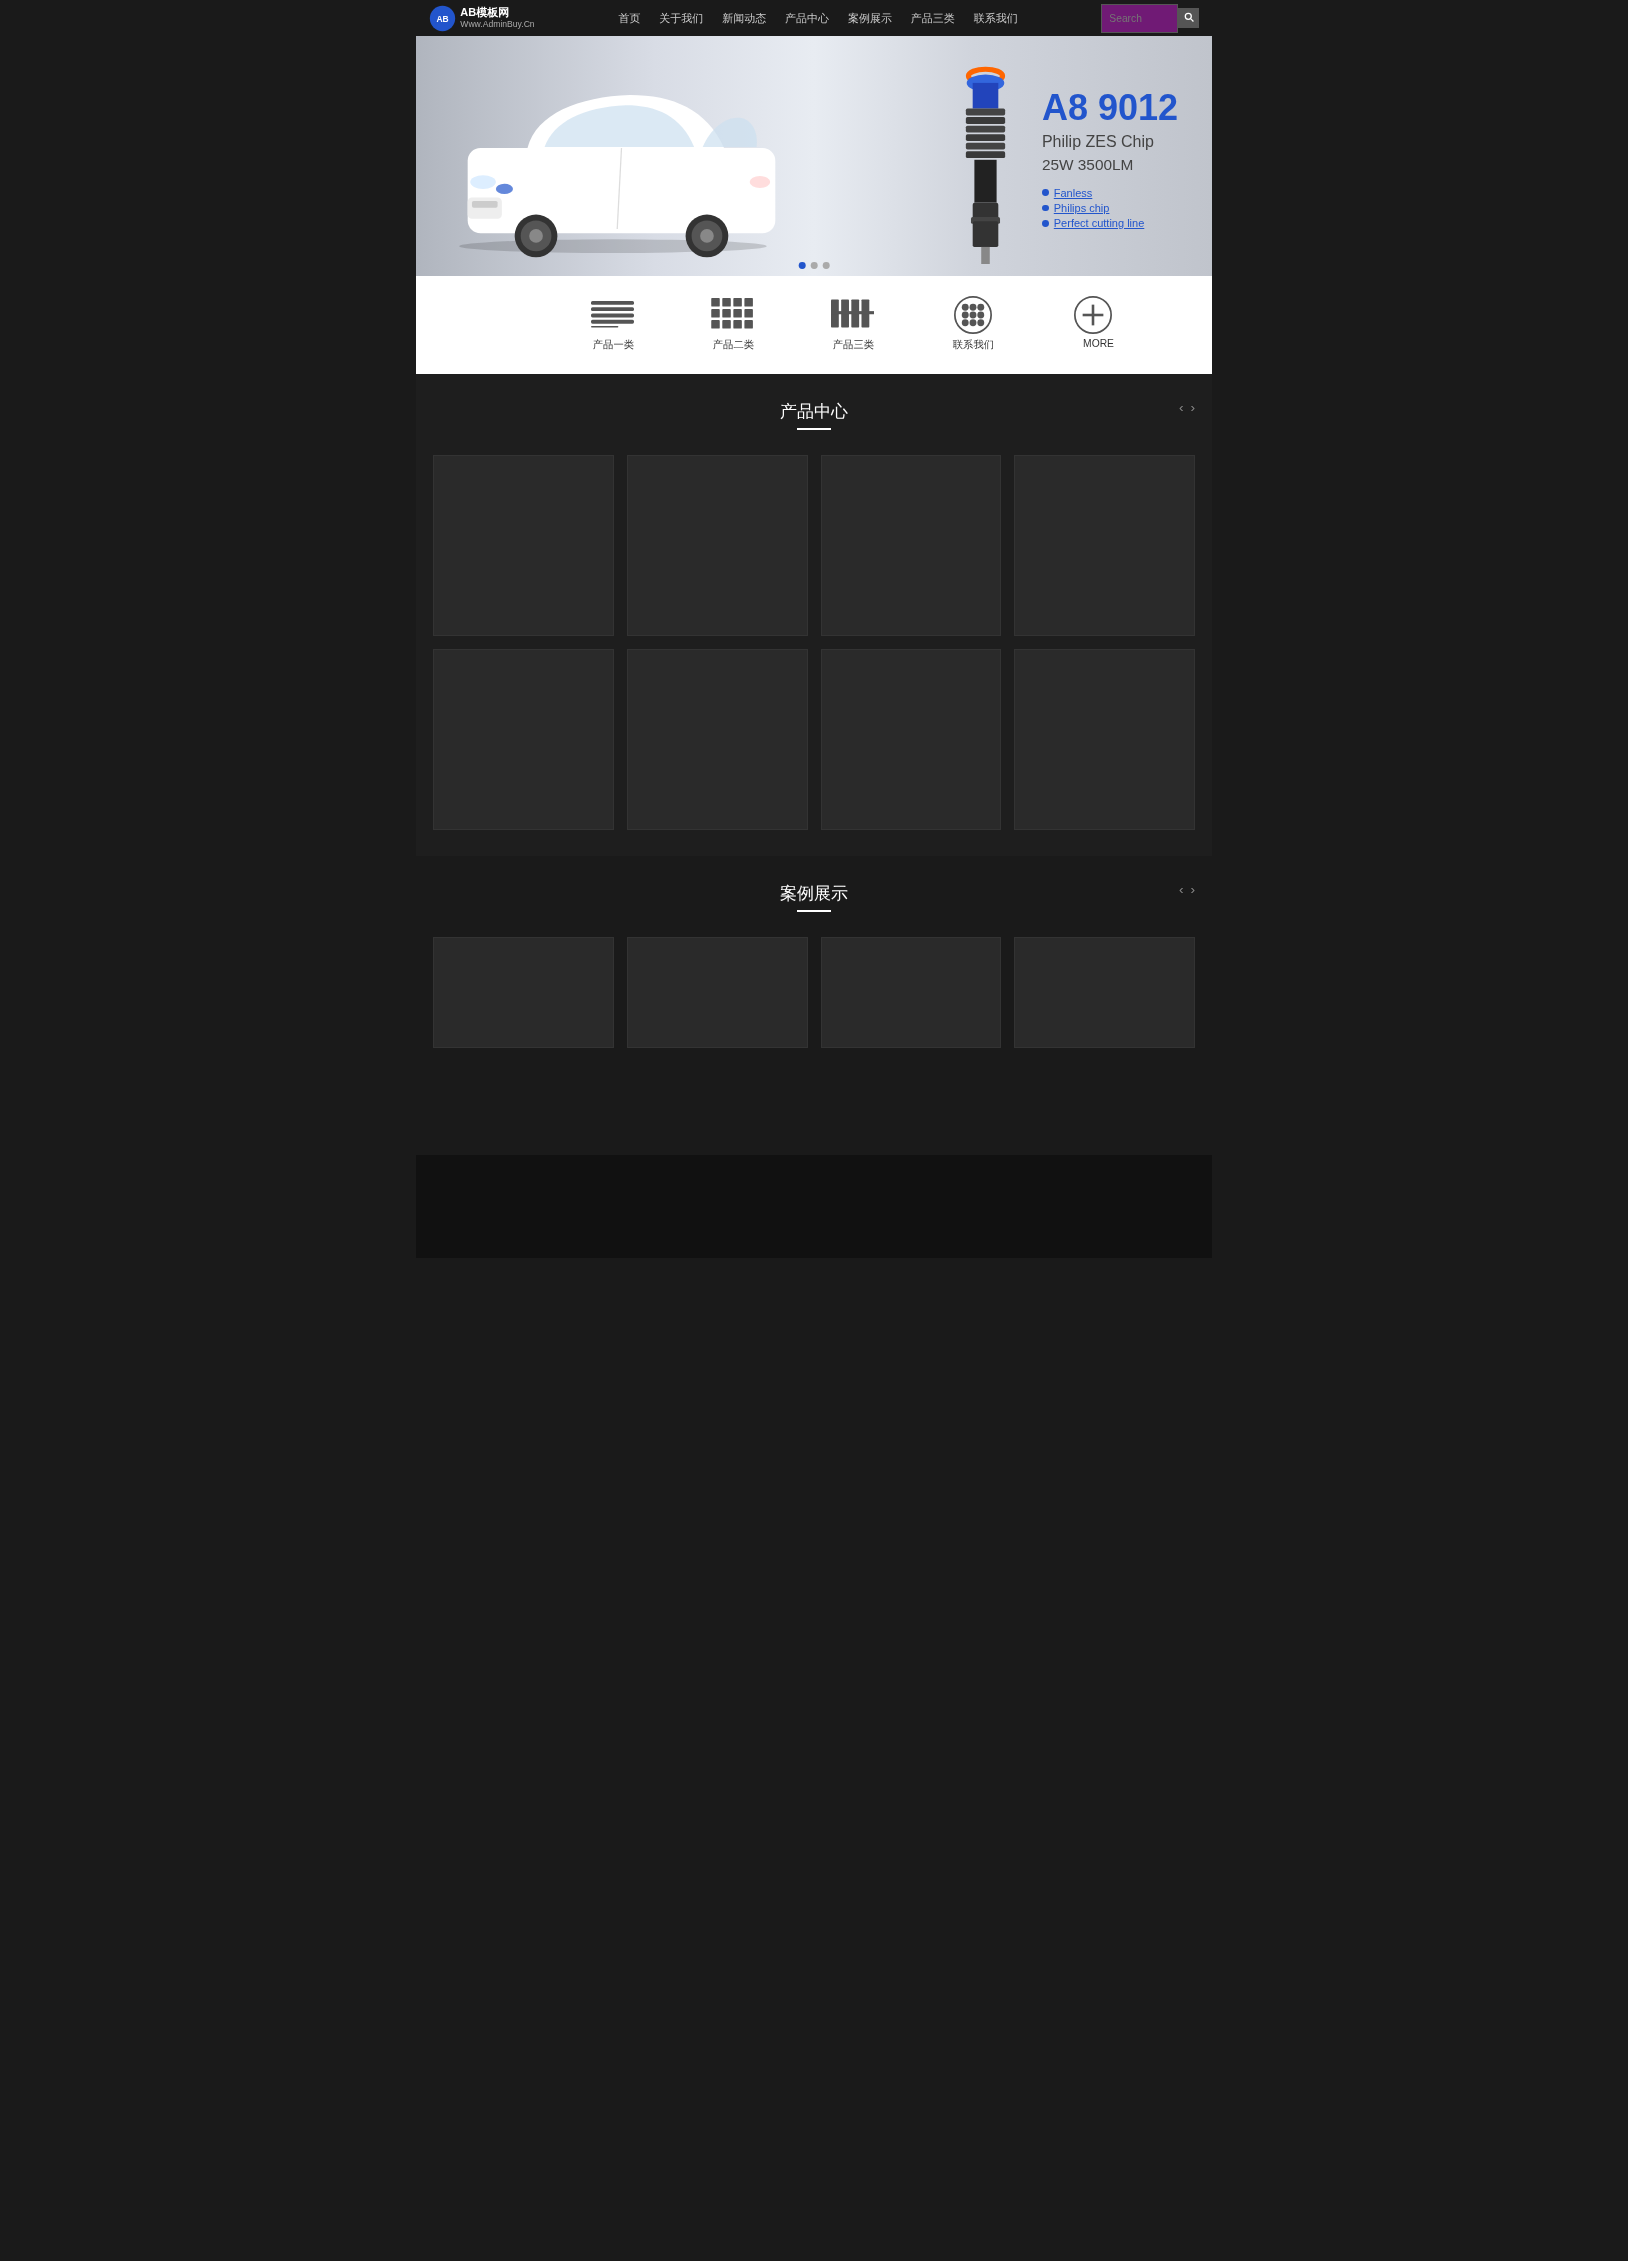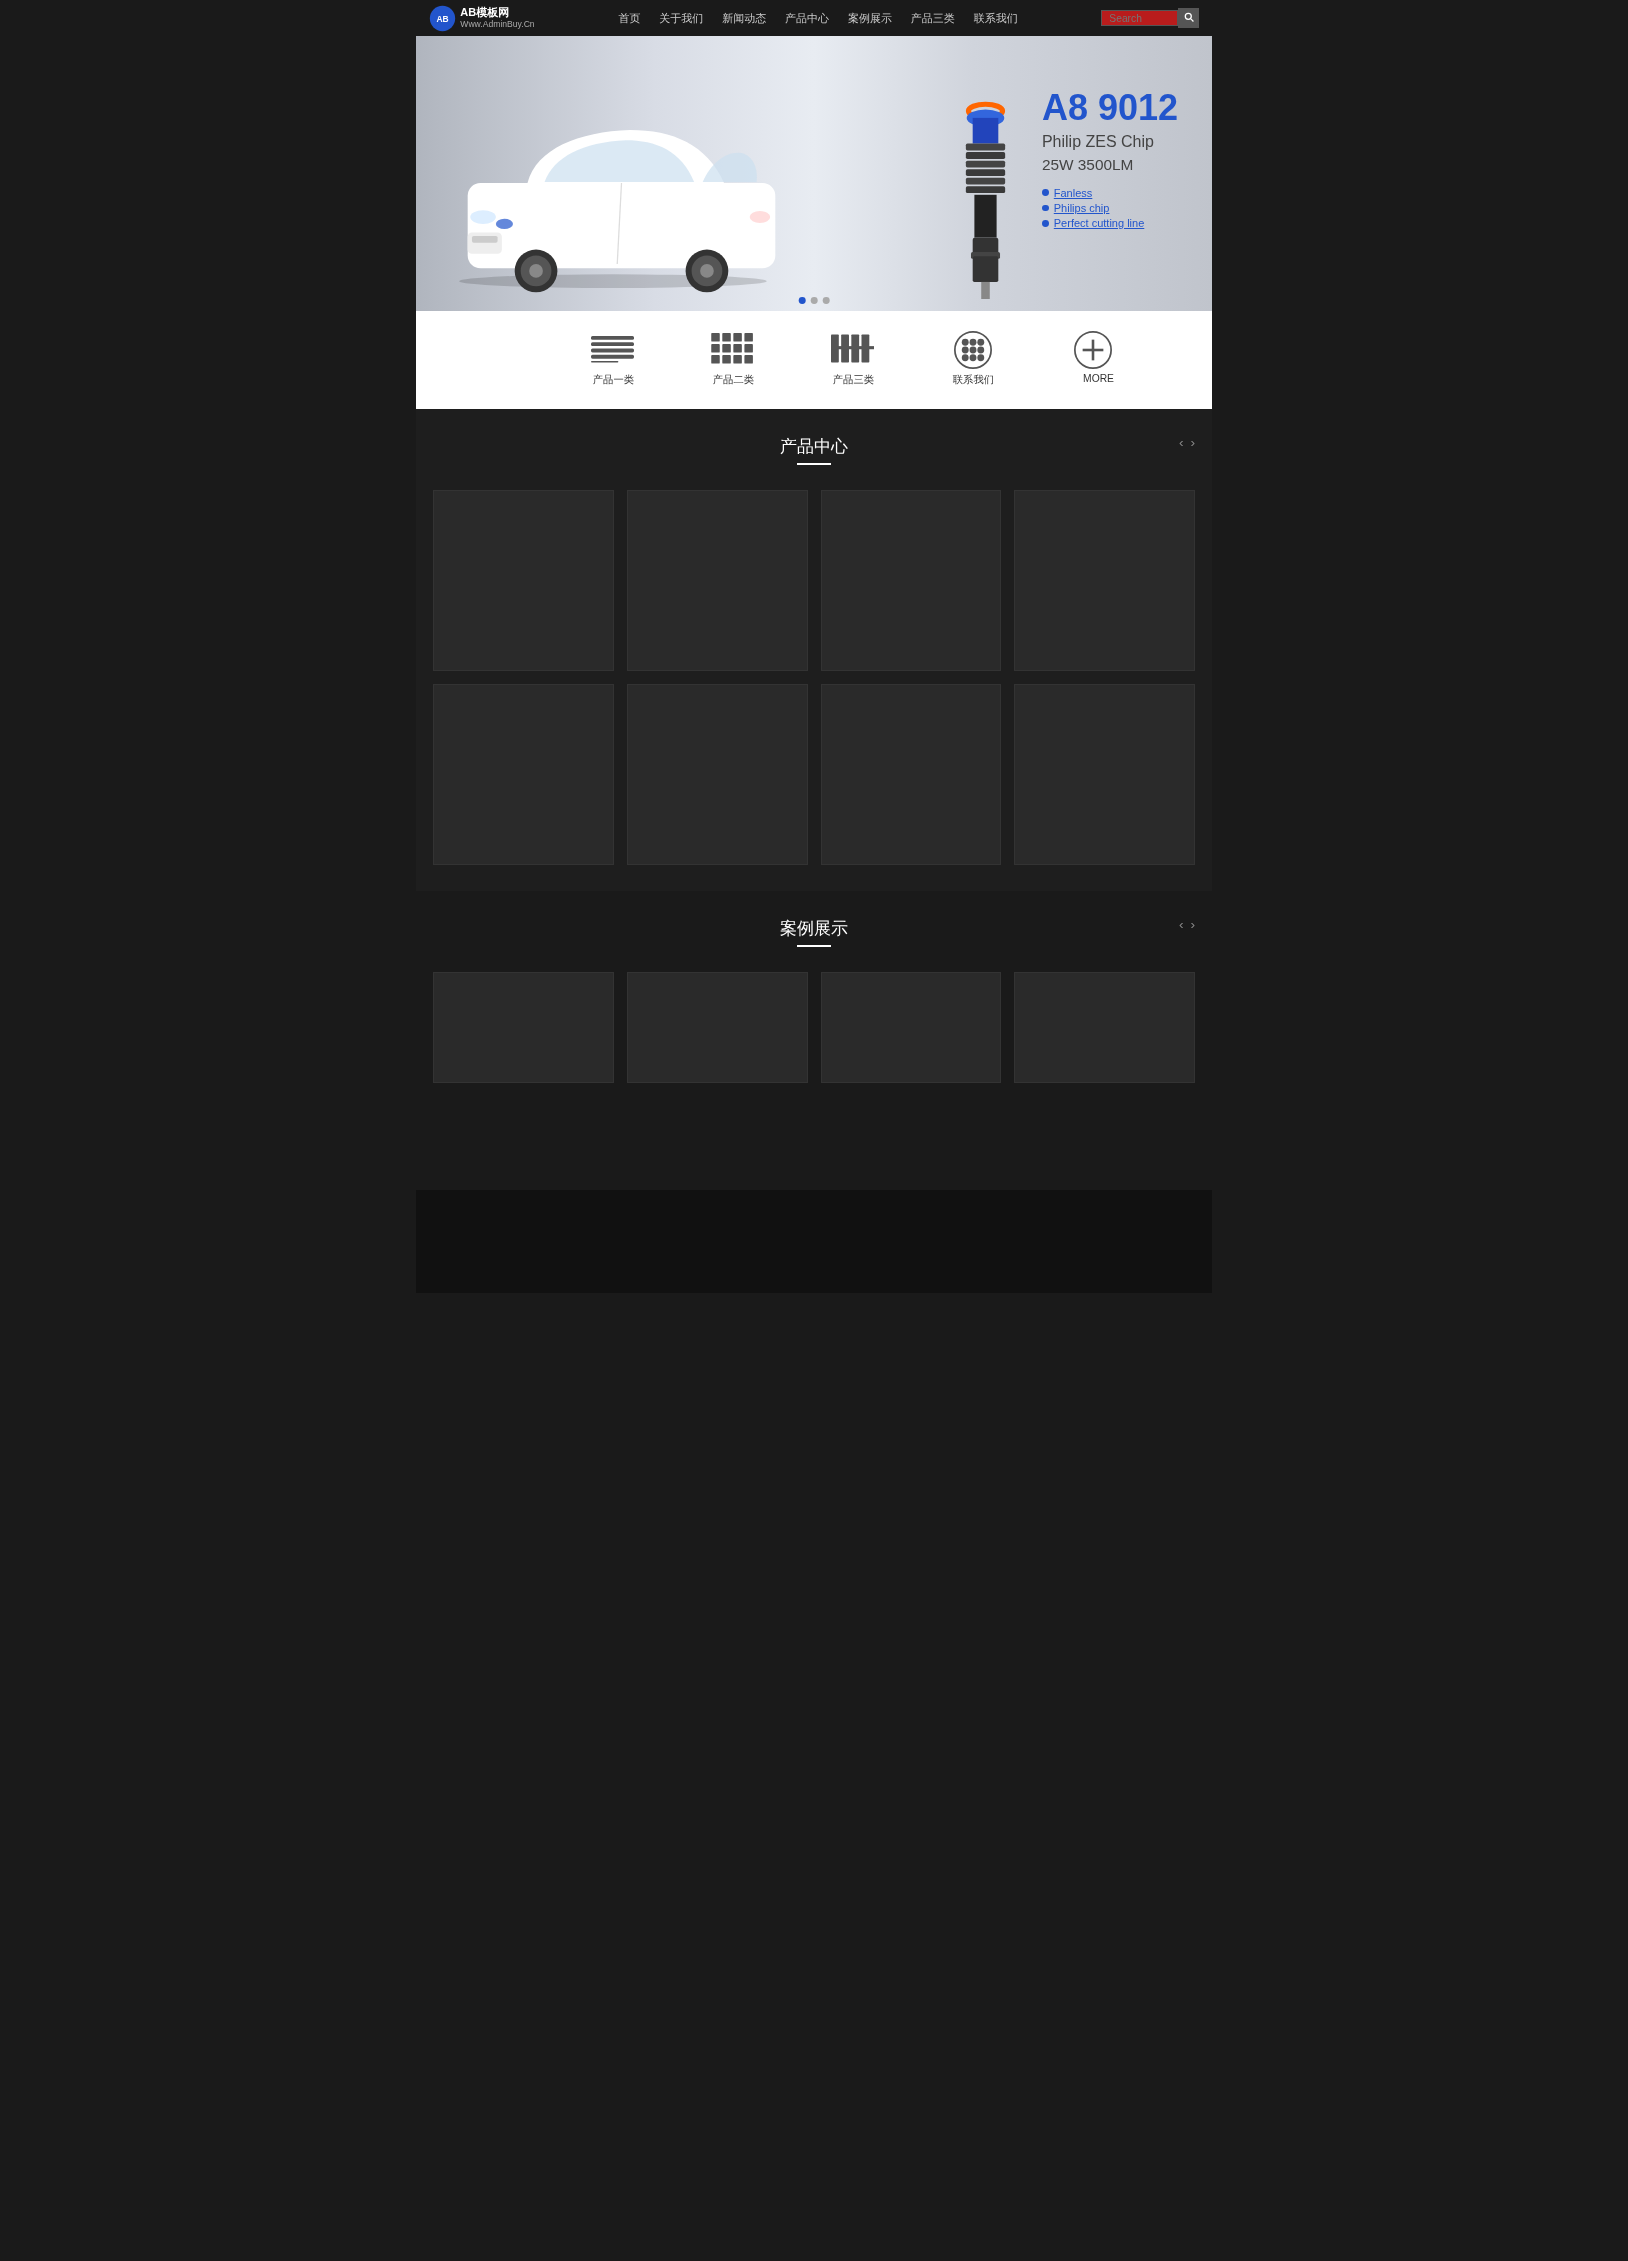--- a/index.html
+++ b/index.html
@@ -42,43 +42,43 @@
       padding: 0 8.6px;
       height: 29px;
       display: flex;
       align-items: center;
     }
     .search-box {
       display: flex;
       align-items: center;
     }
     .search-box input {
-      background: #b91c1c;
+      background: #701a75;
       border: 0.9px solid #555;
       color: #ccc;
       padding: 2.6px 6.8px;
       font-size: 10.3px;
-      height: 16px;
+      height: 29px;
       width: 77px;
       outline: none;
     }
     .search-box button {
       background: #555;
       border: 0.9px solid #555;
       color: white;
       height: 20.5px;
       width: 20.5px;
       cursor: pointer;
       font-size: 9.4px;
     }
 
     
     .banner {
       width: 796px;
-      height: 275px;
+      height: 240px;
       background: linear-gradient(135deg, #c8c8c8 0%, #e8e8e8 40%, #f0f0f0 60%, #d0d0d0 100%);
       position: relative;
       overflow: hidden;
       padding-left: 28px;
     }
     .banner-bg {
       position: absolute;
       inset: 0;
       background: linear-gradient(to right, #b0b5be 0%, #d8dce5 30%, #e8ecf2 50%, #d0d4dc 70%, #c0c4cc 100%);
     }

